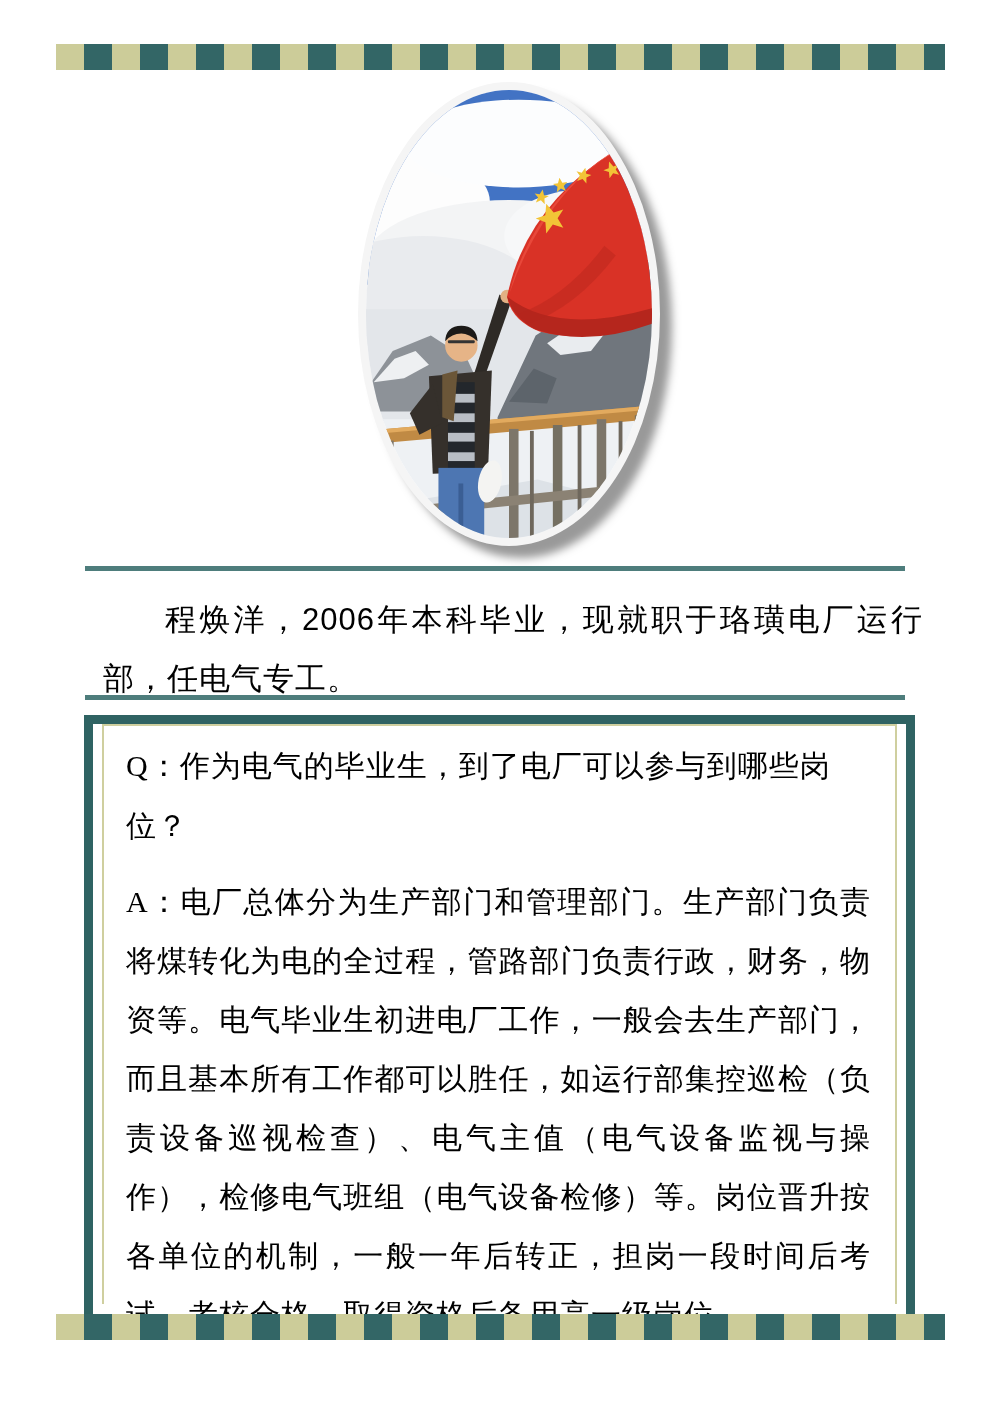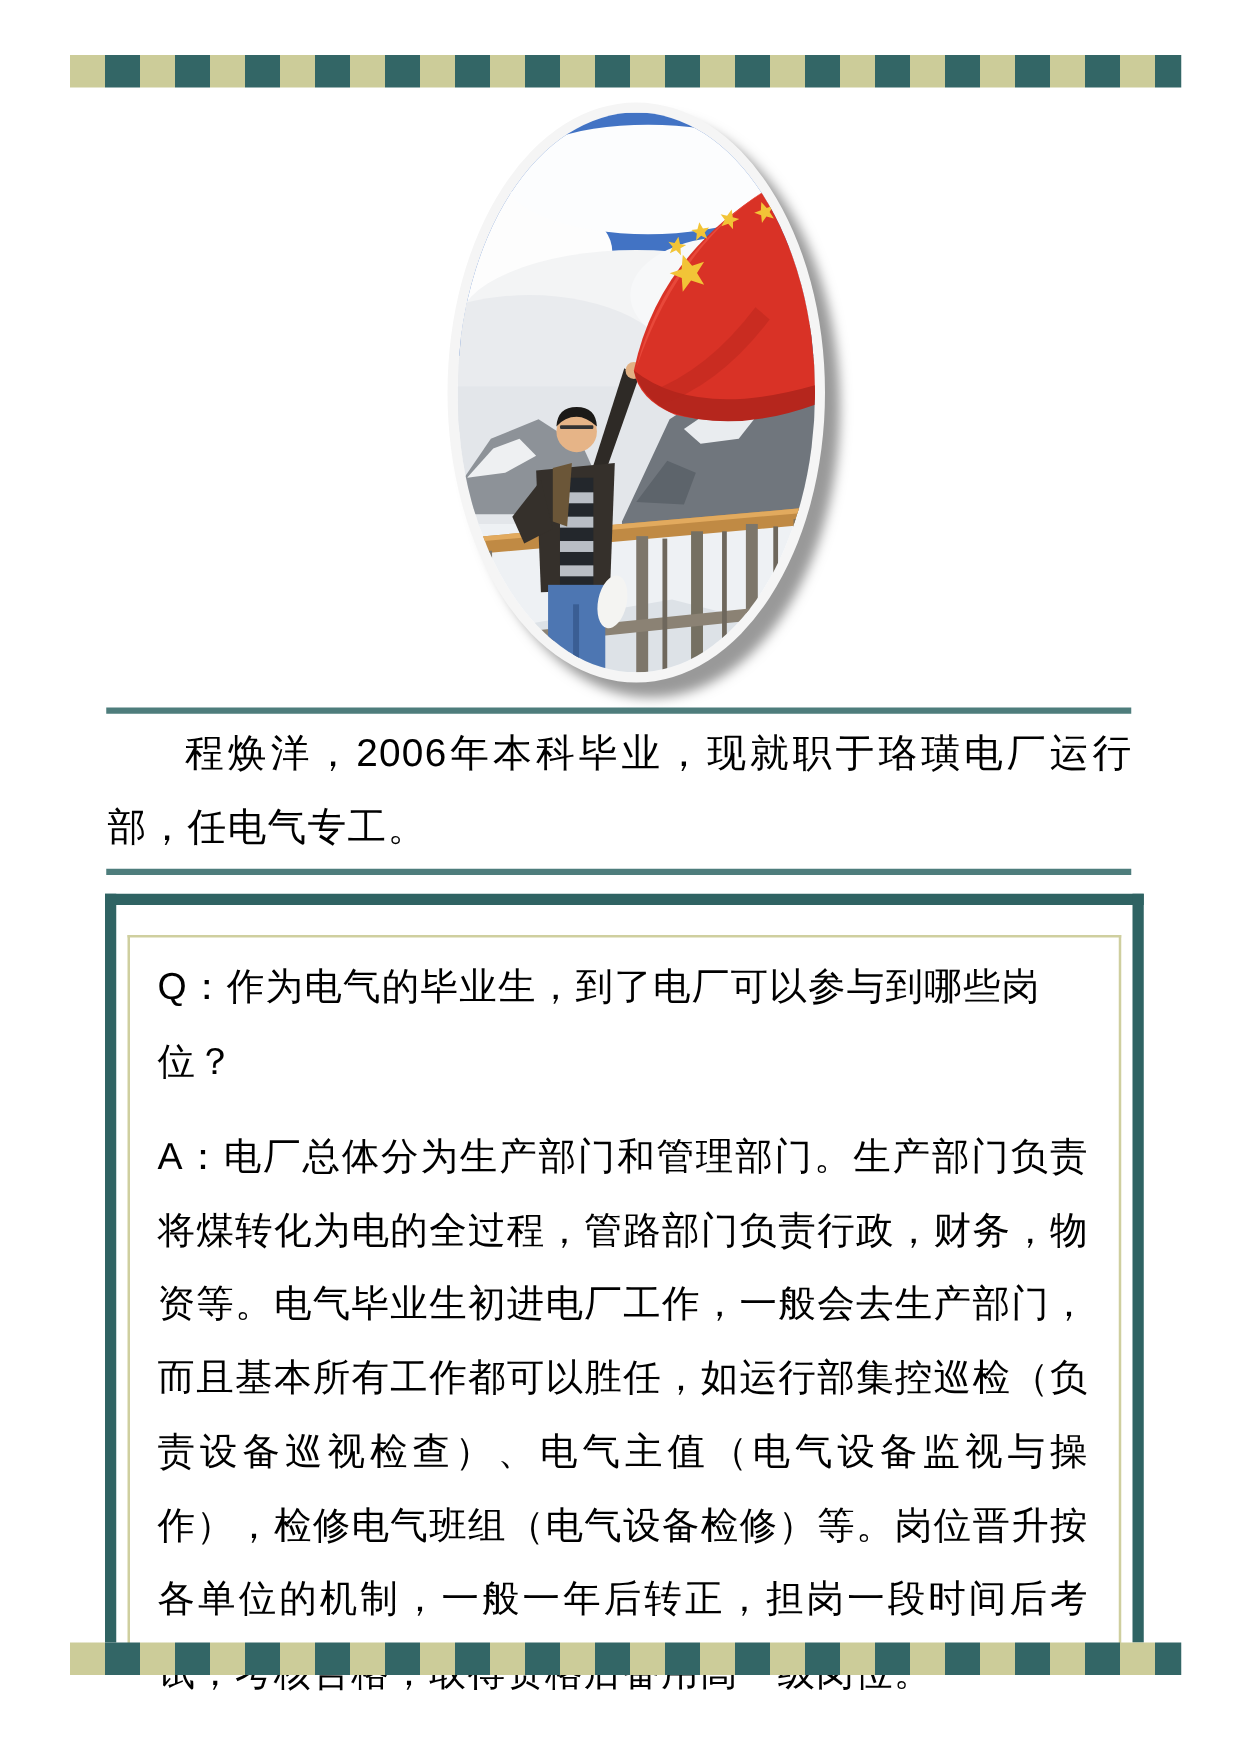--- a/index.html
+++ b/index.html
@@ -35,32 +35,33 @@
   .flag-light{fill:#e8483a;}
   .star{fill:var(--star-yellow,#f2c437);}
 
   .rule{position:absolute;left:85px;width:820px;height:5px;background:var(--separator-teal,#4e7d7c);}
   .rule-1{top:566px;}
   .rule-2{top:695px;}
 
   .intro{
     position:absolute;left:86px;top:573px;width:820px;
     font-size:31px;line-height:59px;color:var(--text-color,#000);
-    text-indent:62px;text-align:justify;margin:0;letter-spacing:1px;
+    text-indent:62px;text-align:justify;margin:17px;letter-spacing:1px;
   }
 
   .qa-box{
     position:absolute;left:84px;top:715px;width:831px;height:599px;
     border:9px solid var(--box-border,#2f6363);border-bottom:none;
     box-sizing:border-box;background:#fff;z-index:1;
   }
   .qa-inner{
-    margin:24px 9px 0 9px;height:calc(100% - 10px);box-sizing:border-box;
+    margin:0 9px 0 9px;height:calc(100% - 10px);box-sizing:border-box;
     border:2px solid var(--box-inner-border,#cfcf9f);border-bottom:none;
     padding:10px 24px 0 22px;
+    font-family:Liberation Serif, serif;
   }
   .q{font-size:30px;line-height:60px;color:var(--text-color,#000);margin:0 0 16px 0;letter-spacing:1px;}
   .a{font-size:30px;line-height:59px;color:var(--text-color,#000);margin:0;text-align:justify;letter-spacing:1px;}
 </style>
 </head>
 <body>
 
 <div class="checker checker-top"></div>
 
 <div class="photo-wrap">

